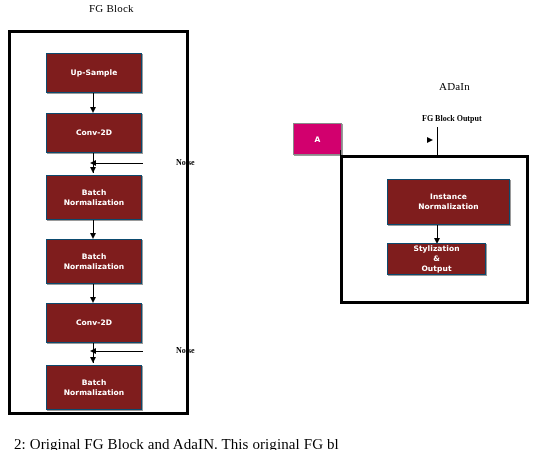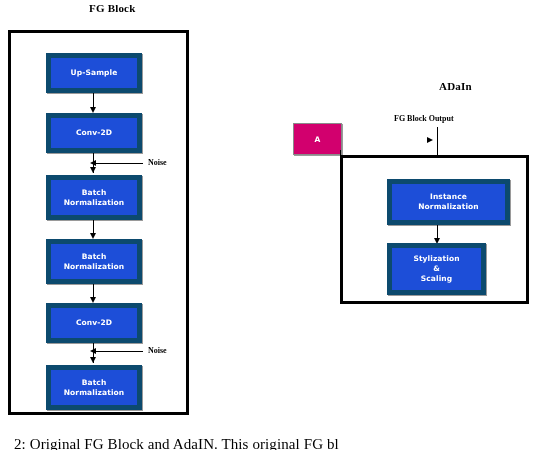--- a/index.html
+++ b/index.html
@@ -19,38 +19,38 @@
     position: absolute;
     left: 0; top: 0;
     width: 554px;
     height: 450px;
   }
   .abs { position: absolute; }
 
   
   .diagram-title {
     font-family: "Liberation Serif", "DejaVu Serif", serif;
-    font-weight: bold;
+    font-weight: normal;
     font-size: 11px;
     color: #000;
     letter-spacing: 0.2px;
     white-space: nowrap;
   }
 
   
   .container-box {
     border: 3px solid #000000;
     background: #ffffff;
     box-sizing: border-box;
   }
 
   
   .node {
-    background: #1d4ed8;
-    border: 5px solid #0c4a6e;
+    background: #7f1d1d;
+    border: 1px solid #0c4a6e;
     box-shadow: 1px 1px 0 0 #9a9a9a;
     box-sizing: border-box;
     display: flex;
     align-items: center;
     justify-content: center;
     text-align: center;
     color: #ffffff;
     font-family: "DejaVu Sans", "Liberation Sans", sans-serif;
     font-weight: bold;
     font-size: 7.5px;
@@ -96,20 +96,21 @@
     border-left: 6px solid #000000;
   }
 
   
   .side-label {
     font-family: "Liberation Serif", "DejaVu Serif", serif;
     font-weight: bold;
     font-size: 8px;
     color: #000000;
     white-space: nowrap;
+    margin-left: 28px;
   }
 
   
   .caption {
     font-family: "Liberation Serif", "DejaVu Serif", serif;
     font-size: 15px;
     color: #000000;
     white-space: nowrap;
     letter-spacing: 0.1px;
   }
@@ -199,23 +200,23 @@
   <div class="abs node" style="left:387px; top:179px; width:123px; height:46px;">
     <div>
       <span>Instance</span>
       <span>Normalization</span>
     </div>
   </div>
 
   <div class="abs vline" style="left:437px; top:225px; height:17px;"></div>
   <div class="abs arrow-down" style="left:434px; top:238px;"></div>
 
-  <div class="abs node" style="left:387px; top:243px; width:99px; height:52px;">
+  <div class="abs node" style="left:387px; top:243px; width:99px; height:32px;">
     <div>
       <span>Stylization</span>
       <span>&amp;</span>
-      <span>Scaling</span>
+      <span>Output</span>
     </div>
   </div>
 
   <div class="abs caption" style="left:14px; top:436px;">2: Original FG Block and AdaIN. This original FG bl</div>
 
 </div>
 
 </body></html>

